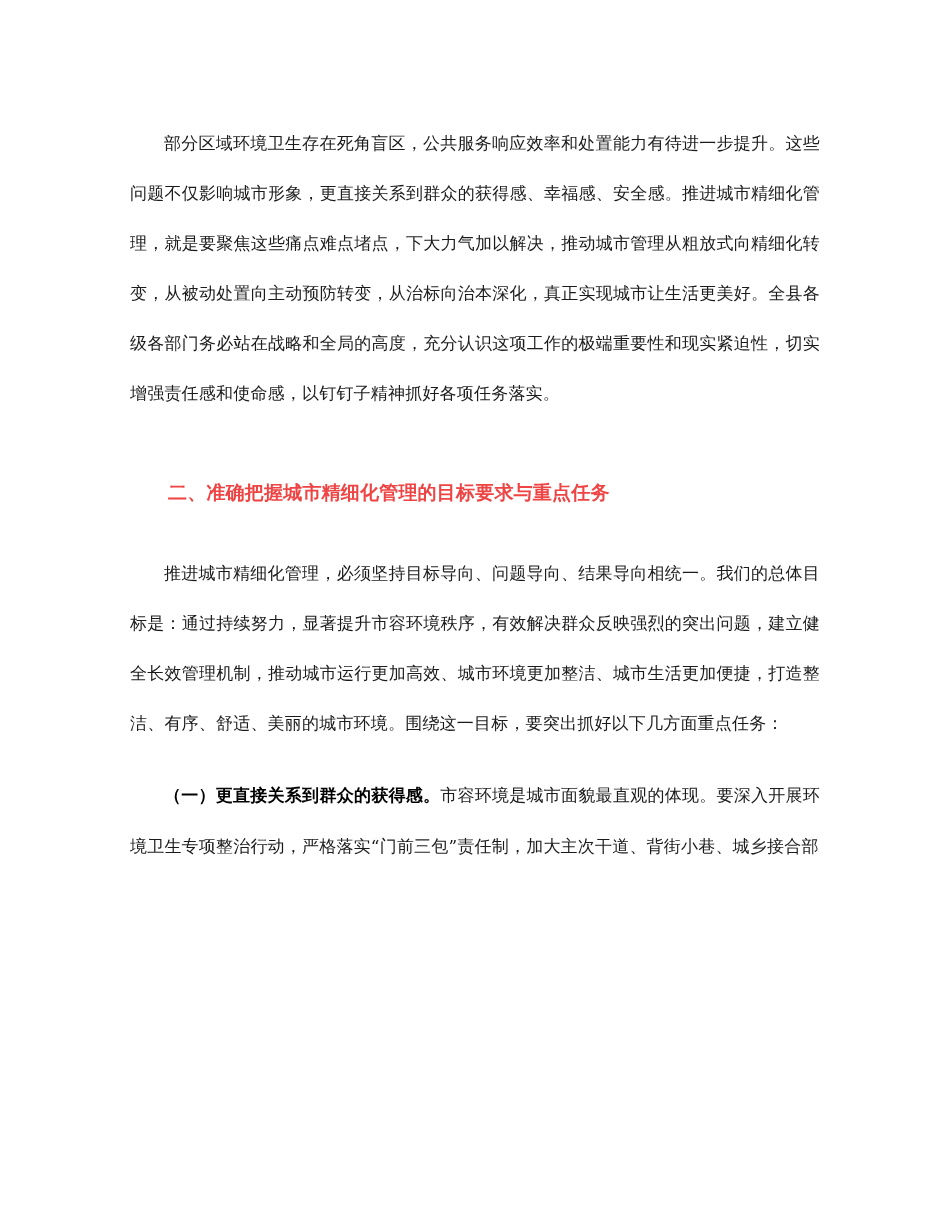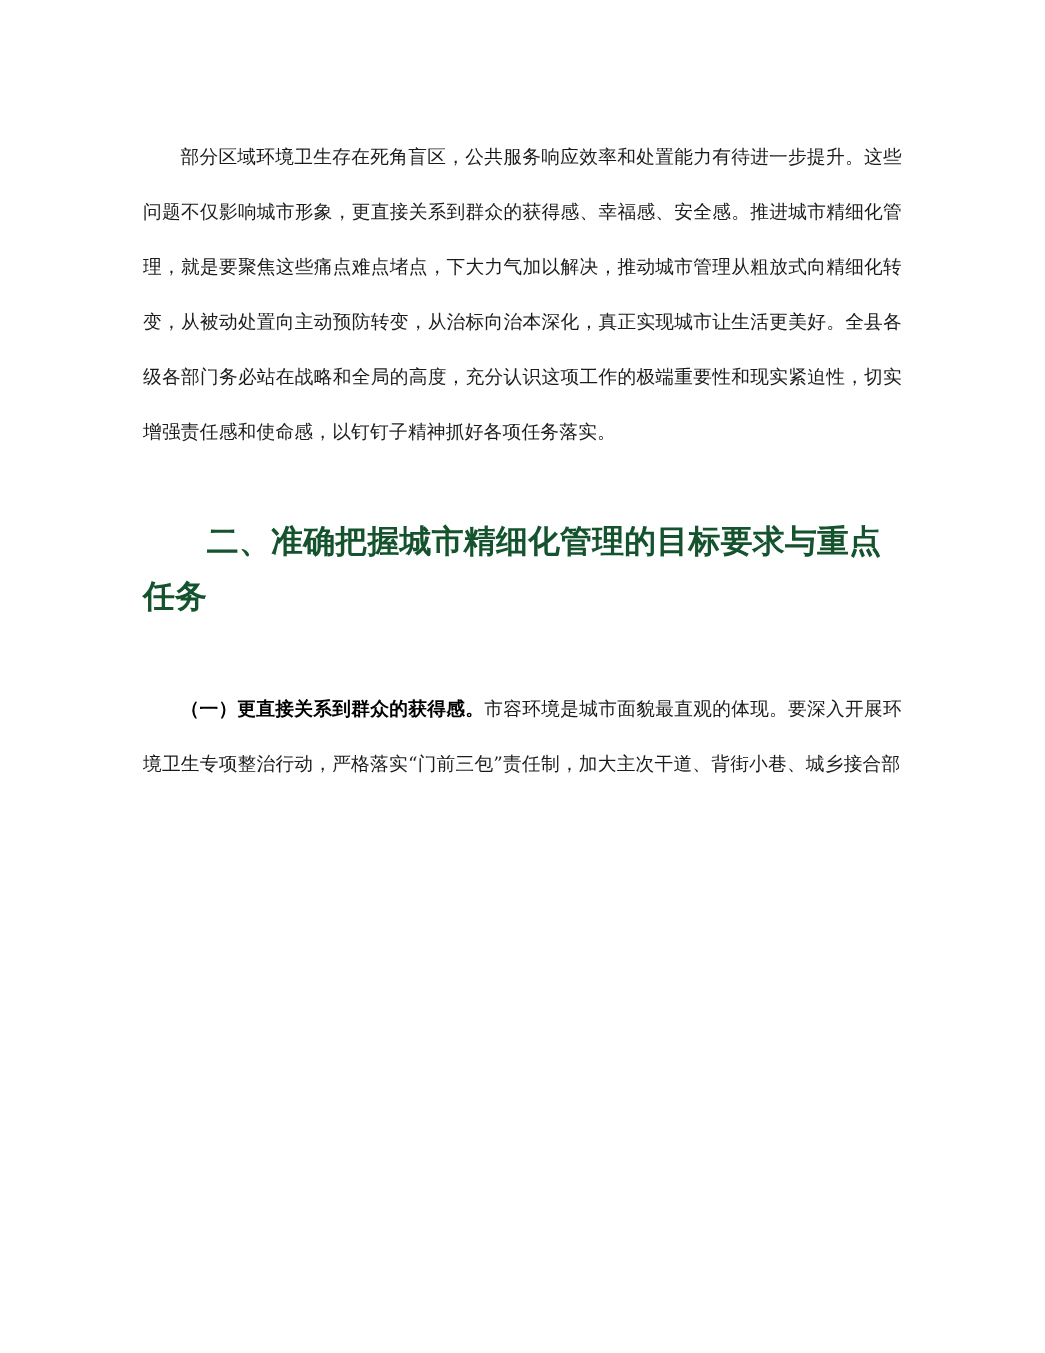--- a/index.html
+++ b/index.html
@@ -34,24 +34,24 @@
     text-justify: inter-character;
     text-indent: 2em;
     margin: 0;
     letter-spacing: 0.2px;
     font-weight: 400;
   }
 
   
   .section-heading {
     font-family: Liberation Sans, sans-serif;
-    font-size: 29px;
+    font-size: 19px;
     line-height: 50px;
     font-weight: 700;
-    color: #14532d;
+    color: #ef4444;
     text-indent: 2em;
     margin: 0;
     letter-spacing: 0.2px;
   }
 
   
   .lead-bold {
     font-family: "Liberation Sans", "DejaVu Sans", sans-serif;
     font-weight: 700;
     color: #000000;
@@ -68,19 +68,20 @@
   <div class="content">
 
     <p class="para">部分区域环境卫生存在死角盲区，公共服务响应效率和处置能力有待进一步提升。这些问题不仅影响城市形象，更直接关系到群众的获得感、幸福感、安全感。推进城市精细化管理，就是要聚焦这些痛点难点堵点，下大力气加以解决，推动城市管理从粗放式向精细化转变，从被动处置向主动预防转变，从治标向治本深化，真正实现城市让生活更美好。全县各级各部门务必站在战略和全局的高度，充分认识这项工作的极端重要性和现实紧迫性，切实增强责任感和使命感，以钉钉子精神抓好各项任务落实。</p>
 
     <div class="spacer-heading-before"></div>
 
     <h2 class="section-heading">二、准确把握城市精细化管理的目标要求与重点任务</h2>
 
     <div class="spacer-heading-after"></div>
 
+    <p class="para">推进城市精细化管理，必须坚持目标导向、问题导向、结果导向相统一。我们的总体目标是：通过持续努力，显著提升市容环境秩序，有效解决群众反映强烈的突出问题，建立健全长效管理机制，推动城市运行更加高效、城市环境更加整洁、城市生活更加便捷，打造整洁、有序、舒适、美丽的城市环境。围绕这一目标，要突出抓好以下几方面重点任务：</p>
 
     <div class="spacer-para"></div>
 
     <p class="para"><span class="lead-bold">（一）更直接关系到群众的获得感。</span><span>市容环境是城市面貌最直观的体现。要深入开展环境卫生专项整治行动，严格落实“门前三包”责任制，加大主次干道、背街小巷、城乡接合部</span></p>
 
   </div>
 </div>
 
 </body></html>

